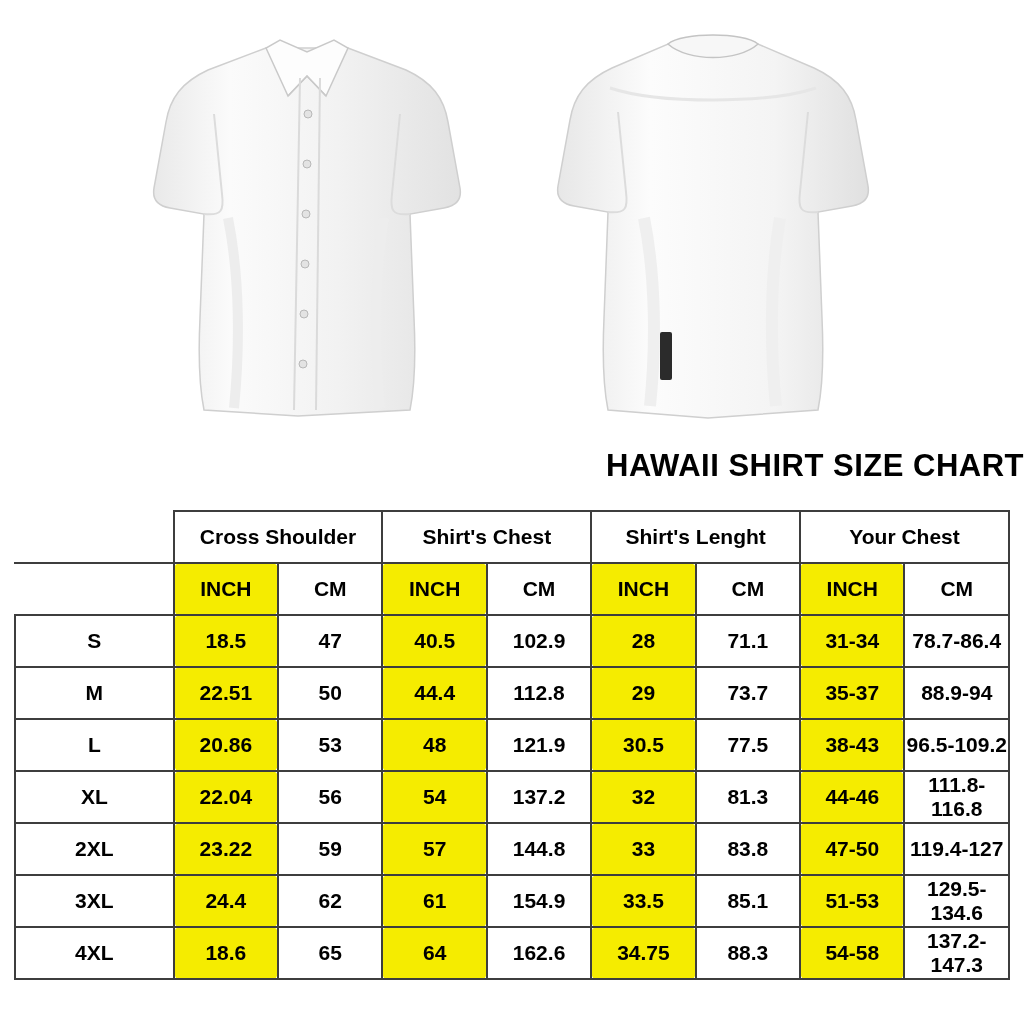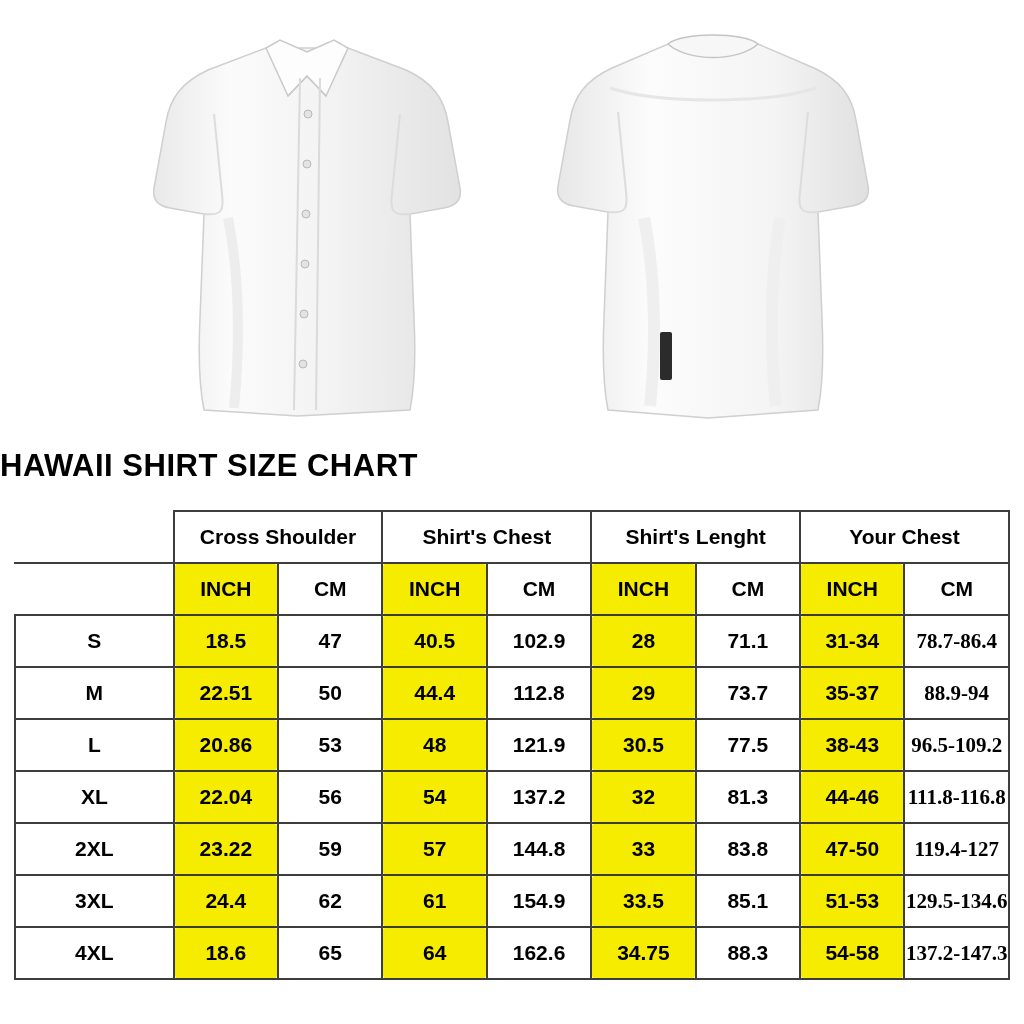--- a/index.html
+++ b/index.html
@@ -29,21 +29,21 @@
   }
   .shirt {
     position: absolute;
     top: 18px;
   }
   .shirt-front { left: 148px; width: 330px; height: 412px; }
   .shirt-back  { left: 548px; width: 330px; height: 412px; }
 
   
   .chart-title {
-    text-align: left;
+    text-align: right;
     font-size: 31px;
     font-weight: bold;
     letter-spacing: 0.5px;
     margin: 0 0 10px 0;
     font-family: "Liberation Sans", sans-serif;
   }
 
   
   .table-wrap {
     padding: 16px 14px;
@@ -79,21 +79,20 @@
   .corner {
     border-left: 2px solid #ffffff !important;
     border-top: 2px solid #ffffff !important;
     background: #ffffff !important;
   }
   .size-cell {
     font-size: 22px;
   }
   .small-val {
     font-size: 17px;
-    font-family: Liberation Serif, serif;
   }
   col.c-size  { width: 158px; }
   col.c-unit  { width: 104px; }
 </style>
 </head>
 <body>
 
 <div class="page">
 
   <div class="shirts">

